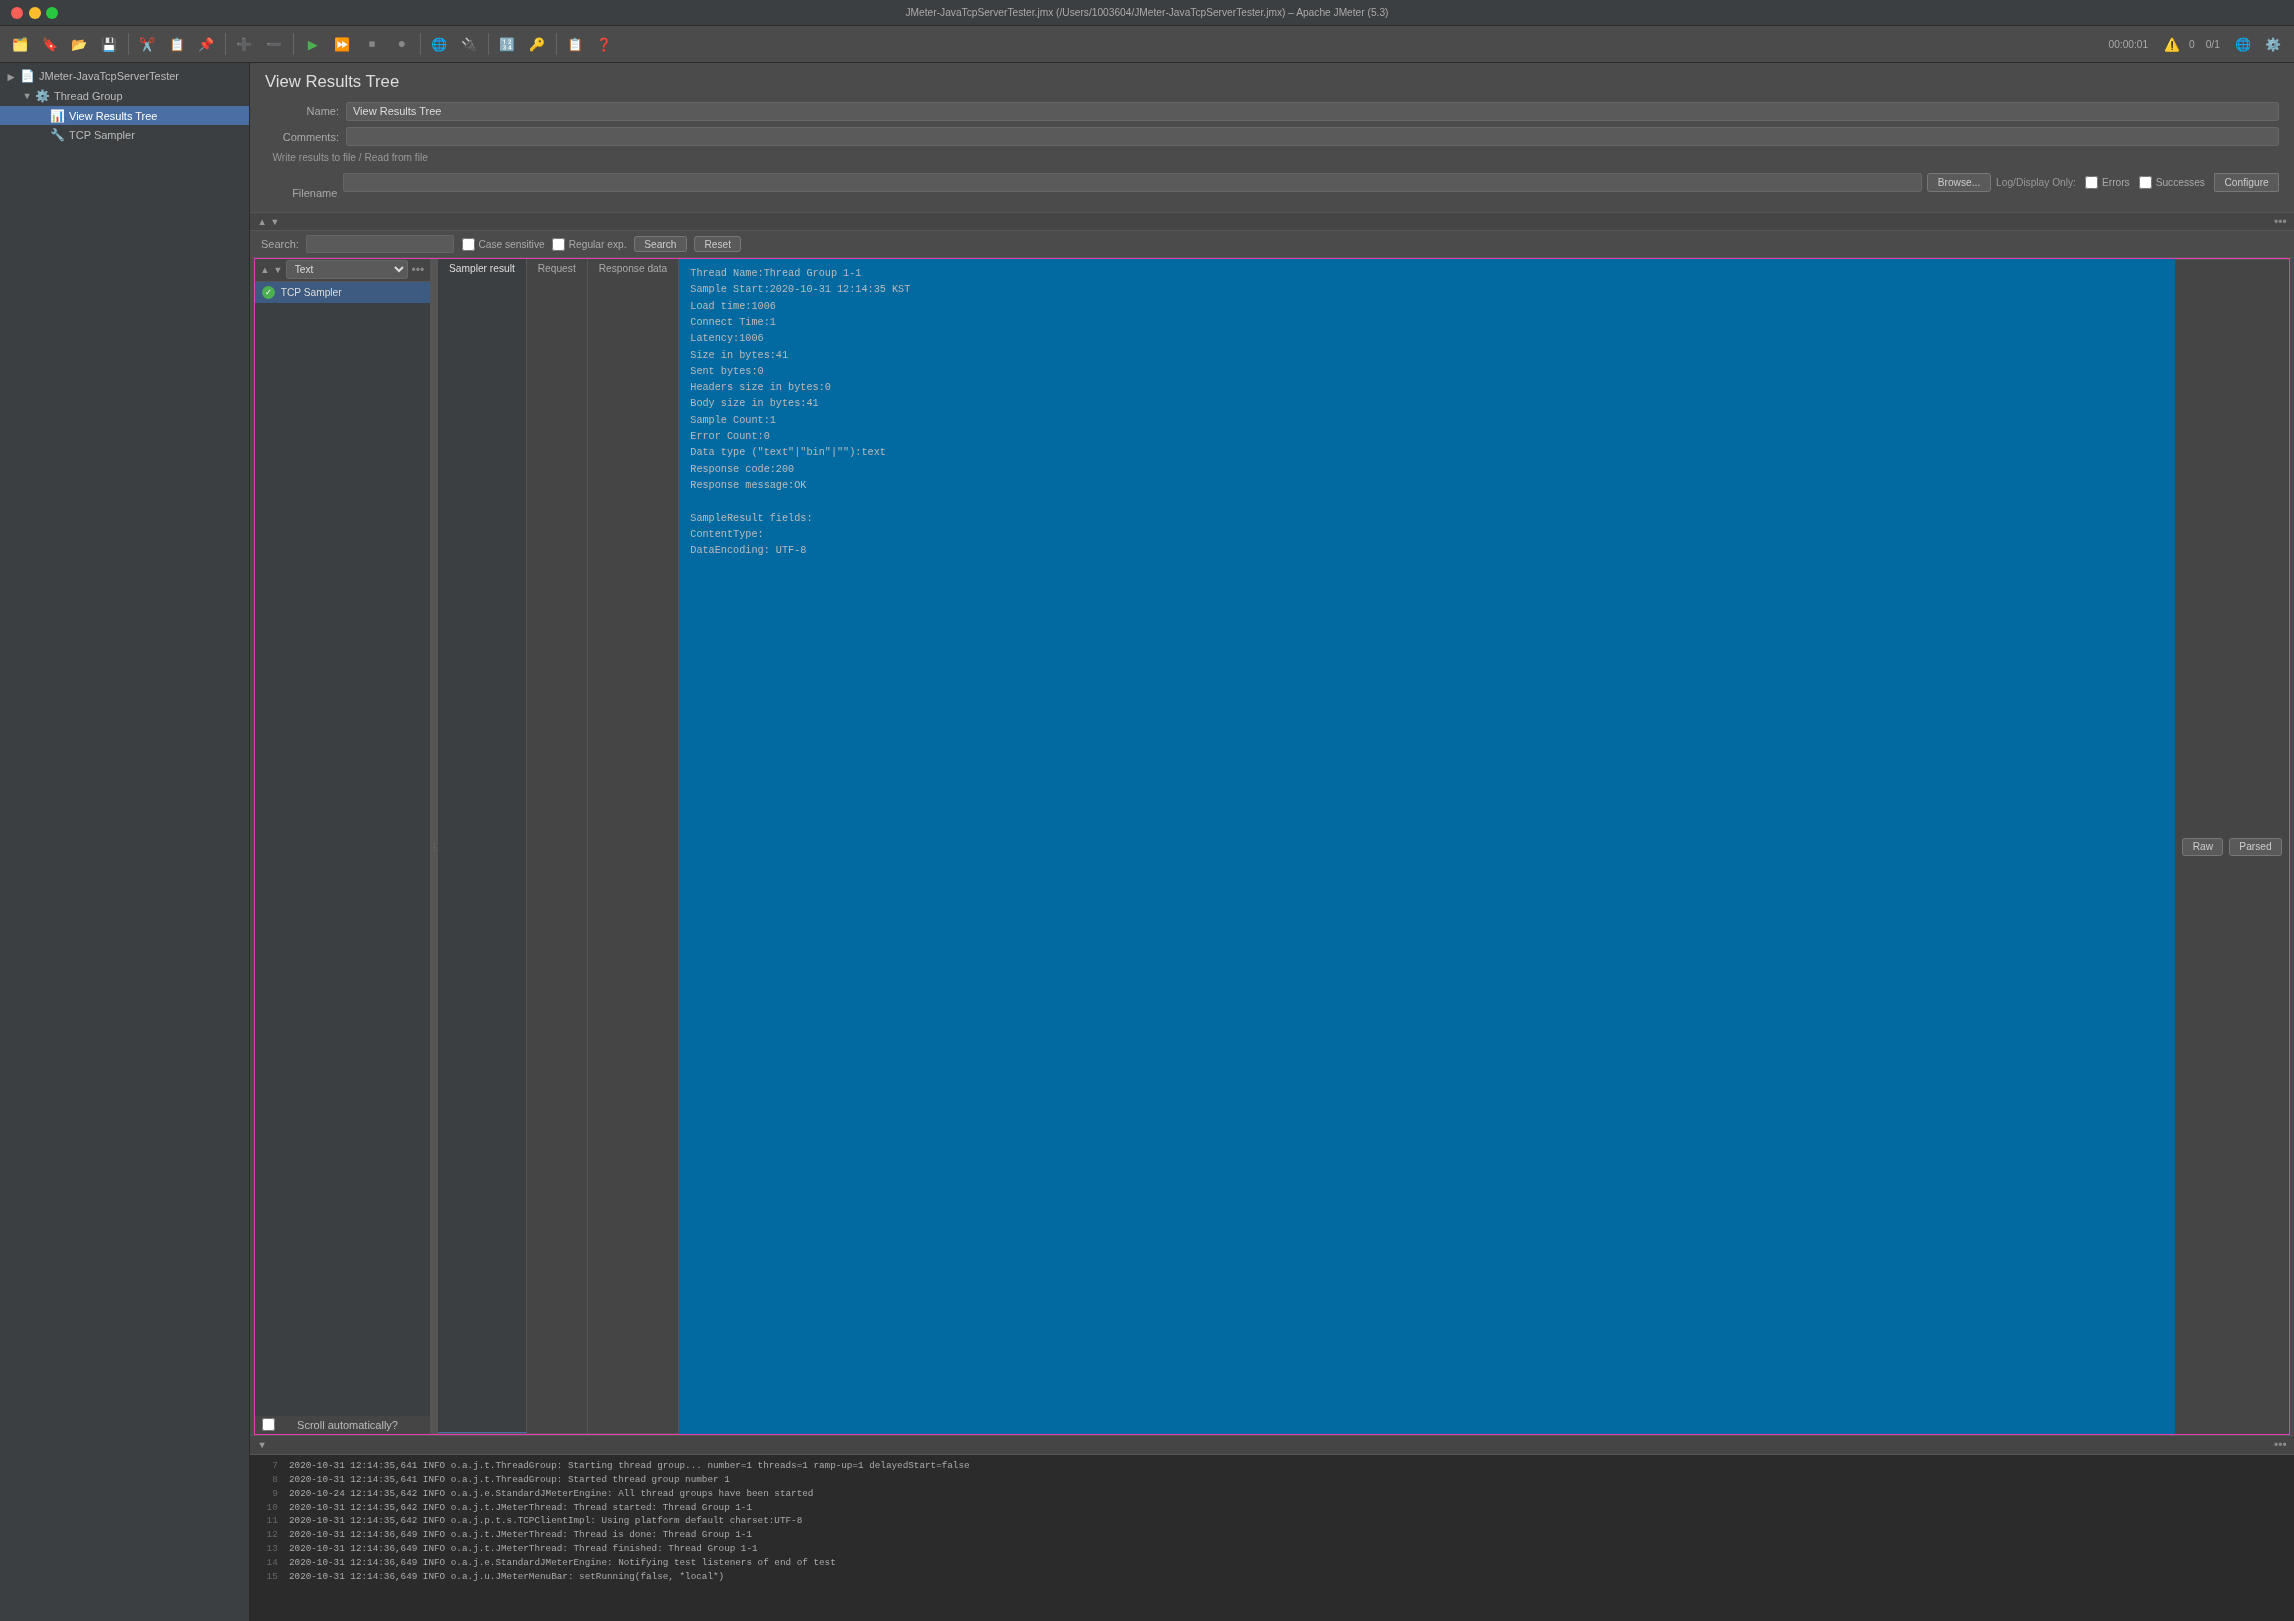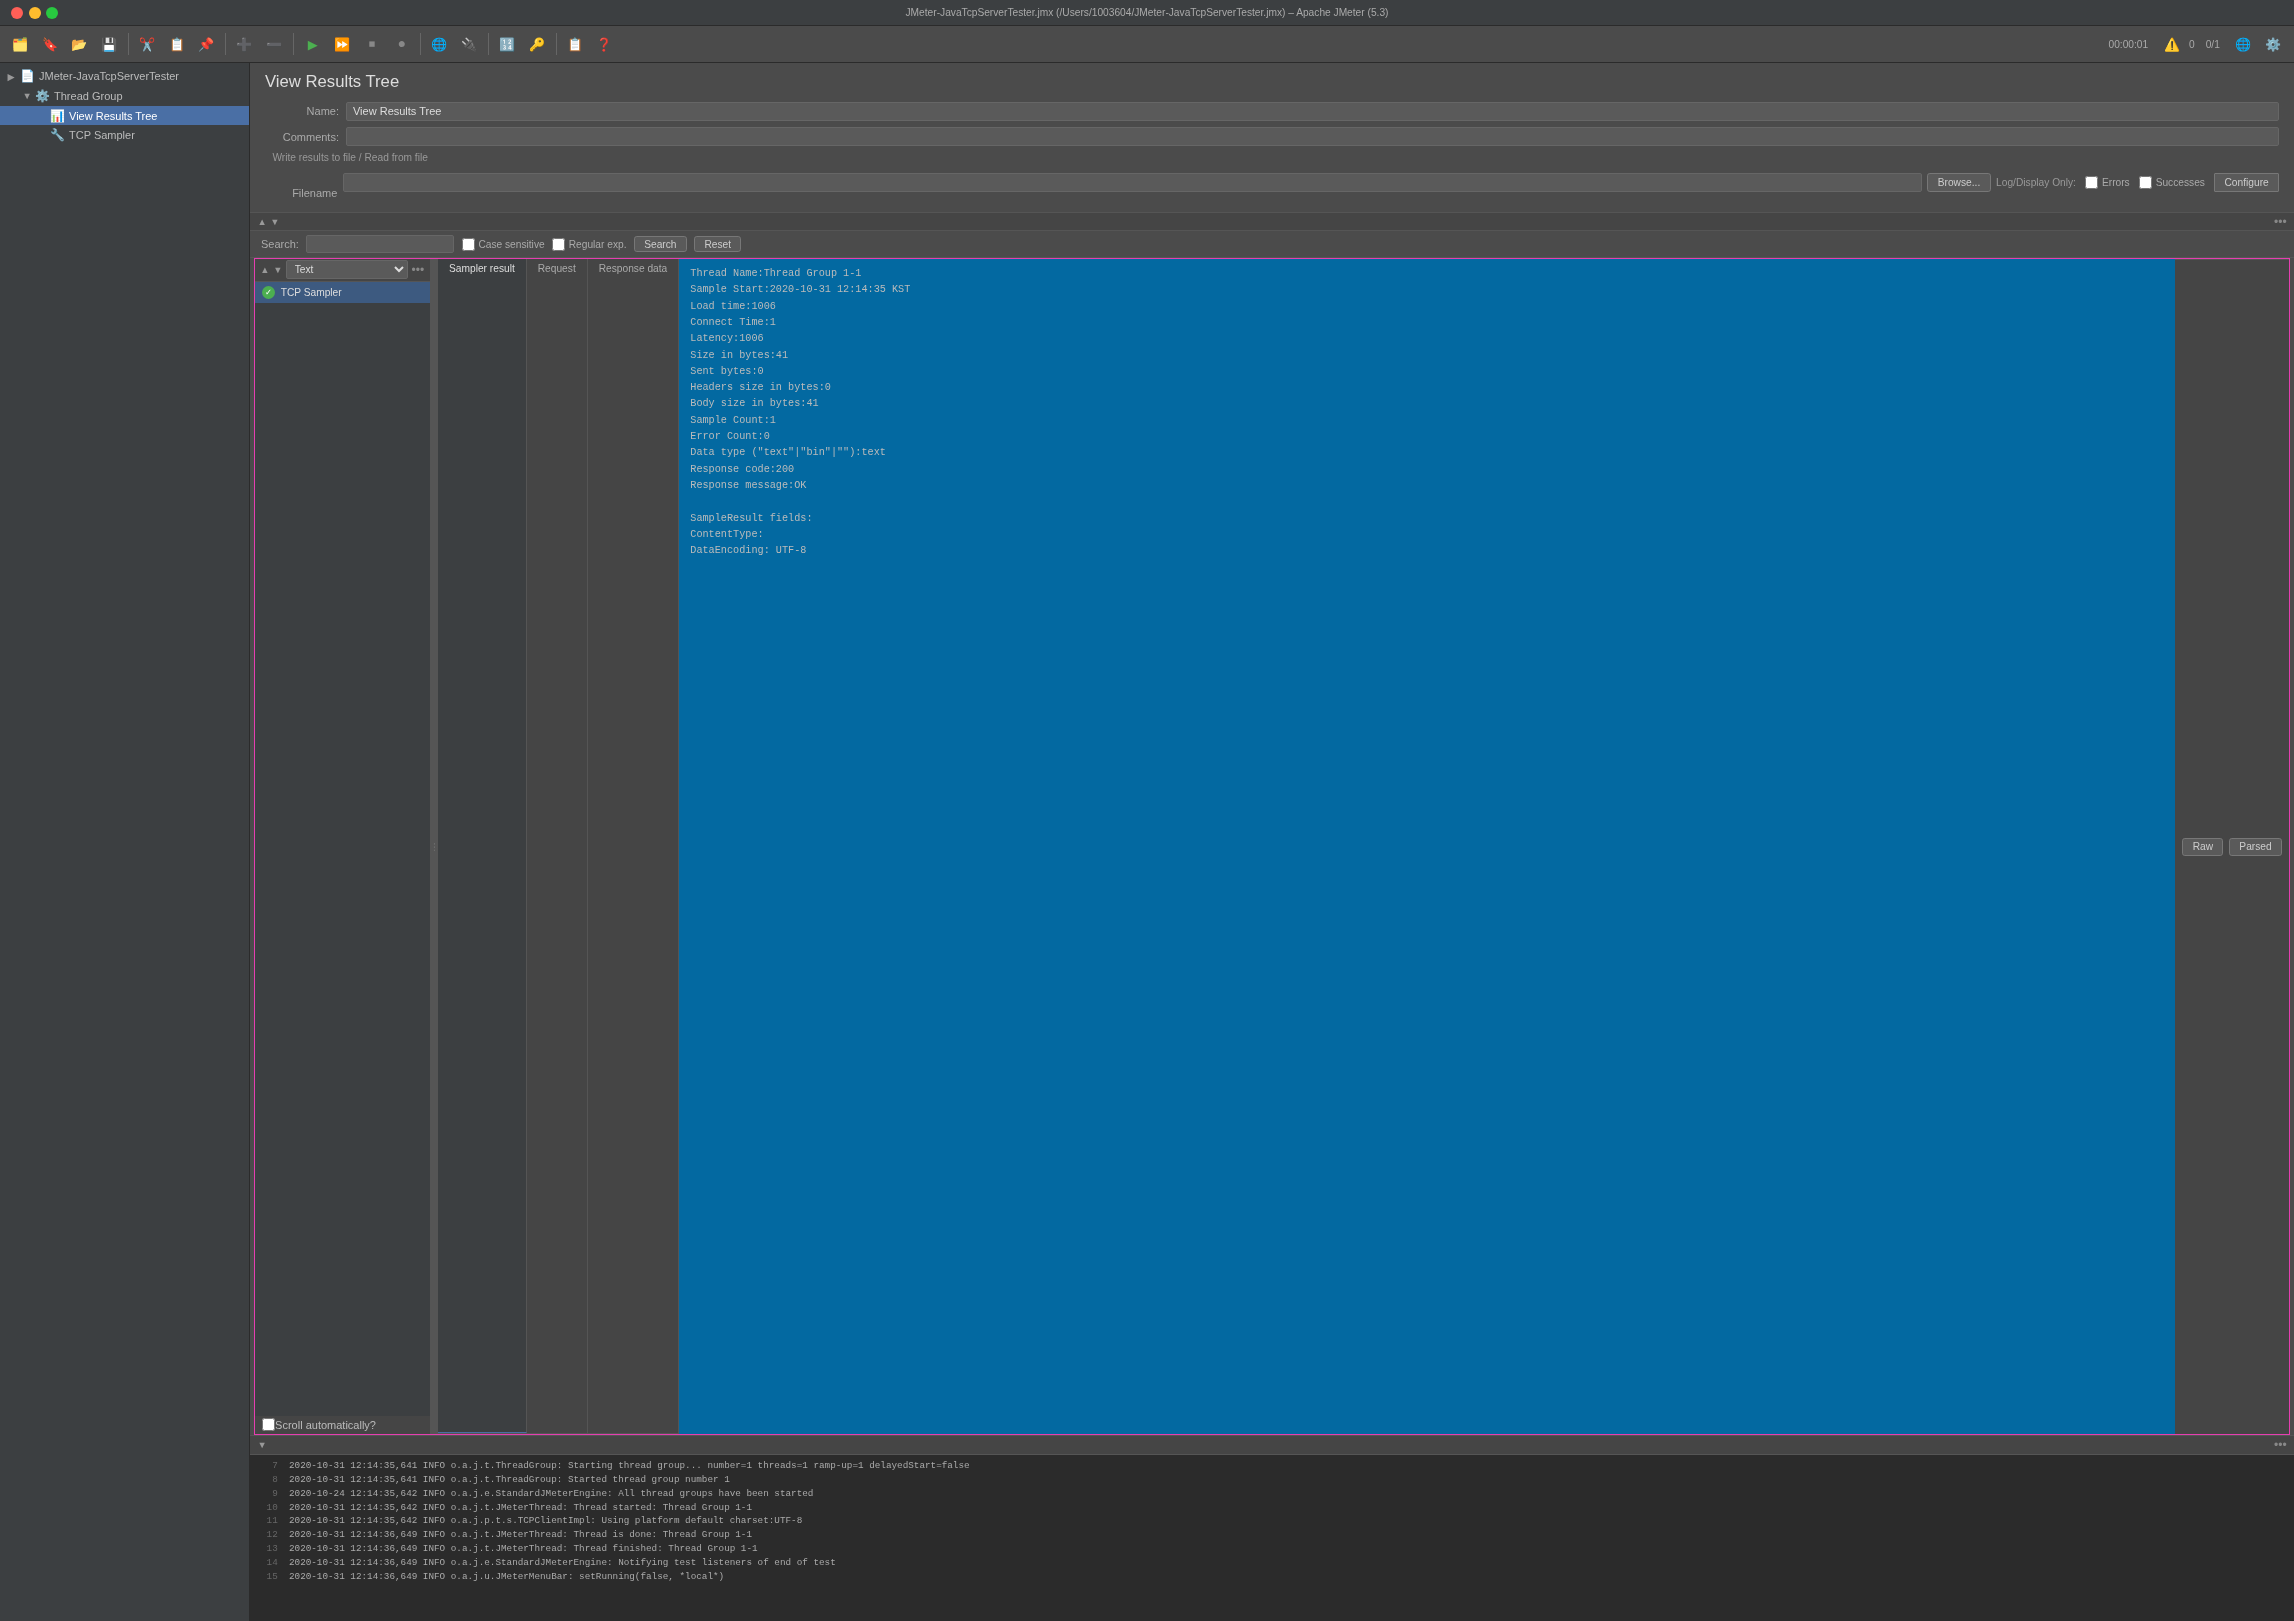--- a/index.html
+++ b/index.html
@@ -387,21 +387,21 @@
       color: #666;
       text-align: right;
       margin-right: 5.6px;
     }
 
     
     .scroll-auto-row {
       display: flex;
       align-items: center;
       padding: 2.8px 7.4px;
-      gap: 0;
+      gap: 22px;
       background: #454545;
     }
 
     
     .three-dot {
       margin-left: auto;
       cursor: pointer;
       color: #888;
       font-size: 12px;
     }

